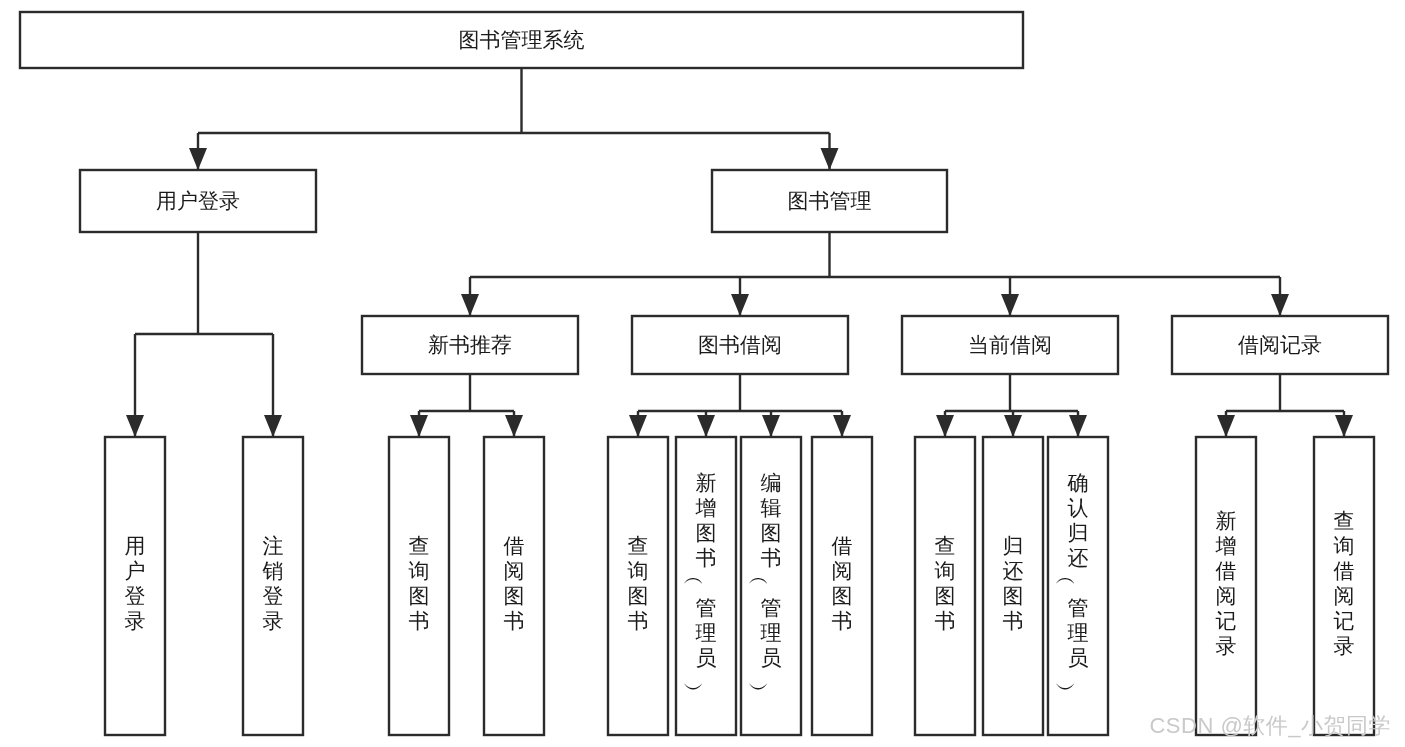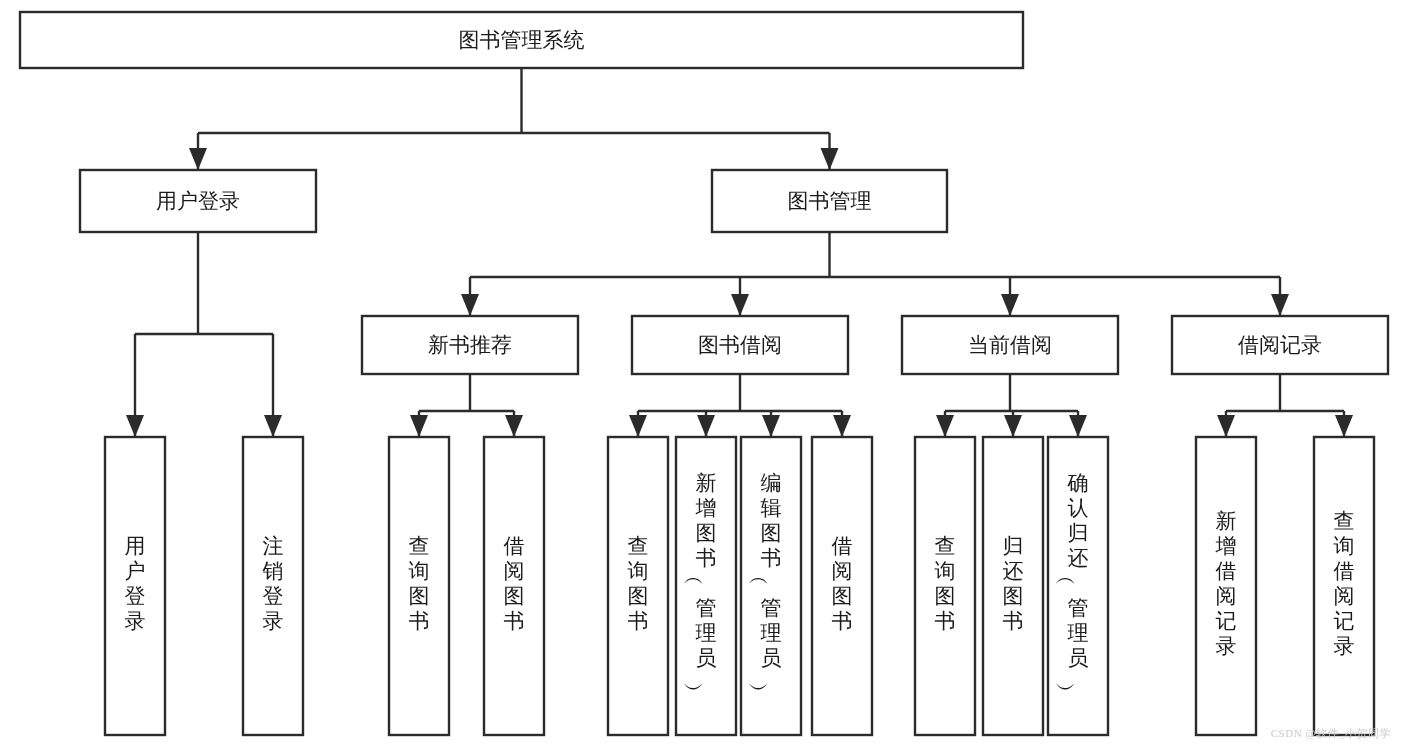--- a/index.html
+++ b/index.html
@@ -47,22 +47,22 @@
   }
   .arrow-head {
     fill: #2b2b2b;
     stroke: none;
   }
   .watermark {
     position: absolute;
     right: 14px;
     bottom: 6px;
     color: #c9c9c9;
-    font-size: 11px;
-    font-family: Liberation Serif, serif;
+    font-size: 22px;
+    font-family: Liberation Sans, sans-serif;
     letter-spacing: 0.5px;
     white-space: nowrap;
     user-select: none;
   }
 </style>
 </head>
 <body>
 
 <svg id="chart" viewBox="0 0 1405 747">
   <g id="links">

